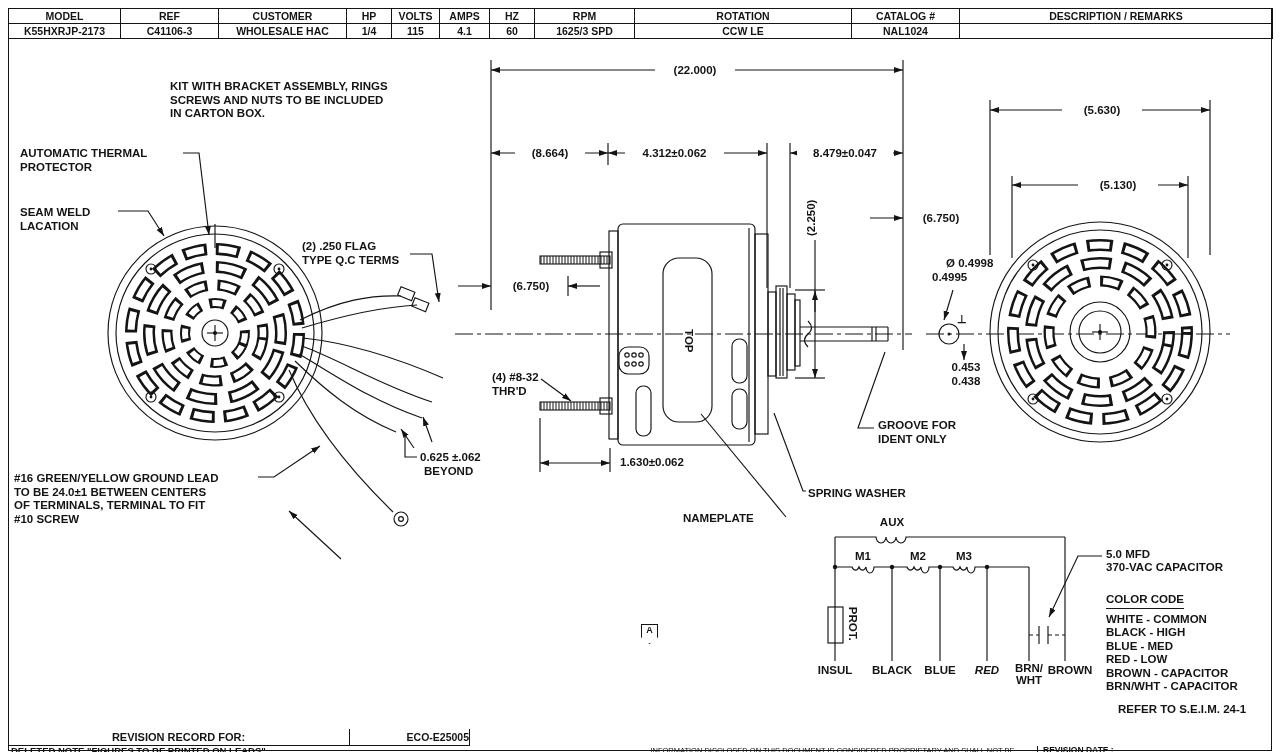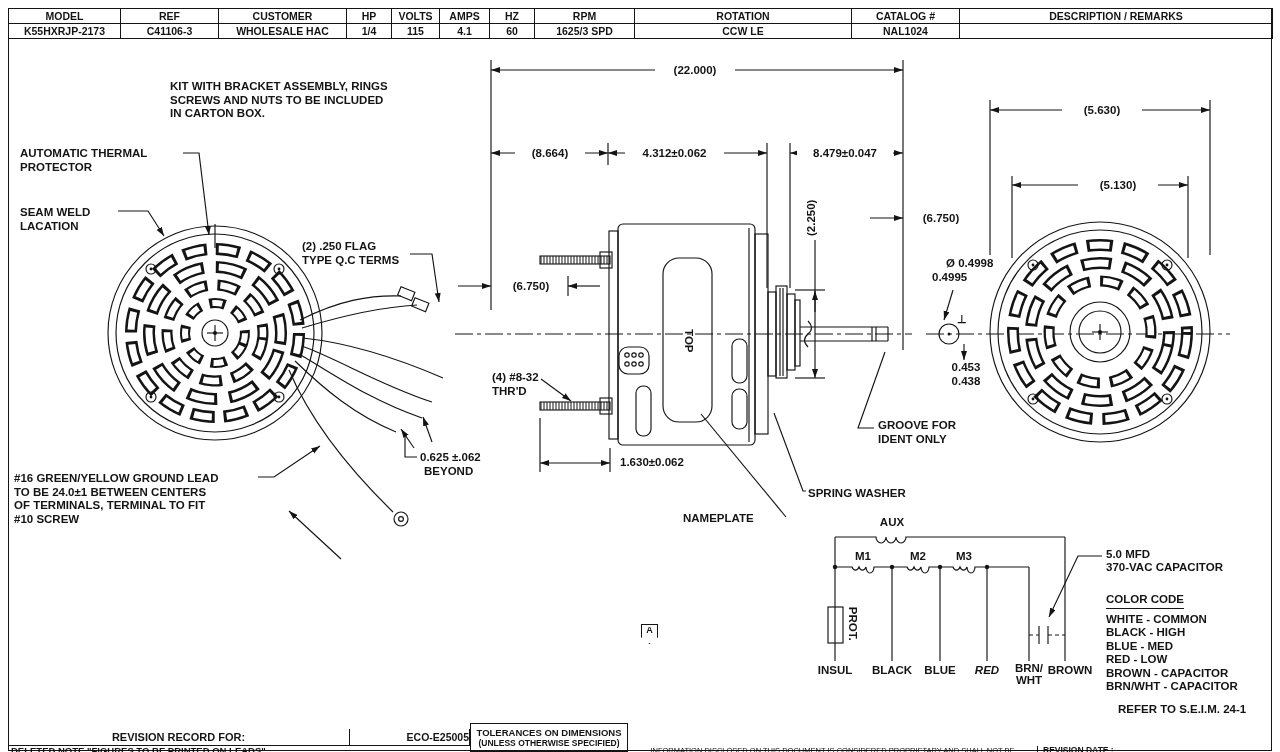--- a/index.html
+++ b/index.html
@@ -321,20 +321,16 @@
     <div class="cc-item">BLUE - MED</div>
     <div class="cc-item">RED - LOW</div>
     <div class="cc-item">BROWN - CAPACITOR</div>
     <div class="cc-item">BRN/WHT - CAPACITOR</div>
   </div>
   <div class="lbl" style="left:1118px;top:703px;">REFER TO S.E.I.M. 24-1</div>
 
   <div class="fcell ctr" style="left:8px;top:729px;width:342px;height:17px;border-bottom:1.5px solid #141414;border-right:1.5px solid #141414;font-size:11px;line-height:16px;text-align:center;">REVISION RECORD FOR:</div>
   <div class="fcell" style="left:350px;top:729px;width:120px;height:17px;border-bottom:1.5px solid #141414;border-right:1.5px solid #141414;font-size:10.5px;line-height:16px;text-align:right;">ECO-E25005</div>
   <div class="fcell" style="left:8px;top:746px;width:462px;height:6px;font-size:9.5px;line-height:10px;padding-left:3px;overflow:hidden;">DELETED NOTE "FIGURES TO BE PRINTED ON LEADS"</div>
-  <div class="fcell" style="left:470px;top:723px;width:158px;height:29px;border:1.5px solid #141414;text-align:center;padding-top:3px;">
-    <div style="font-size:9.5px;line-height:11px;font-weight:bold;">TOLERANCES ON DIMENSIONS</div>
-    <div style="font-size:8.5px;line-height:10px;font-weight:bold;">(UNLESS OTHERWISE SPECIFIED)</div>
-  </div>
   <div class="fcell" style="left:628px;top:764px;width:644px;height:21px;border:1.5px solid #141414;text-align:center;font-size:15px;line-height:19px;letter-spacing:0.5px;">NIDEC MOTOR CORPORATION</div>
   <div class="fcell" style="left:628px;top:746px;width:409px;height:6px;font-size:7.5px;line-height:9px;text-align:center;font-weight:normal;overflow:hidden;">INFORMATION DISCLOSED ON THIS DOCUMENT IS CONSIDERED PROPRIETARY AND SHALL NOT BE</div>
   <div class="fcell" style="left:1037px;top:746px;width:235px;height:6px;border-left:1.5px solid #141414;font-size:8.5px;line-height:9px;padding-left:5px;overflow:hidden;">REVISION DATE :</div>
 </div>
 
 </body></html>

